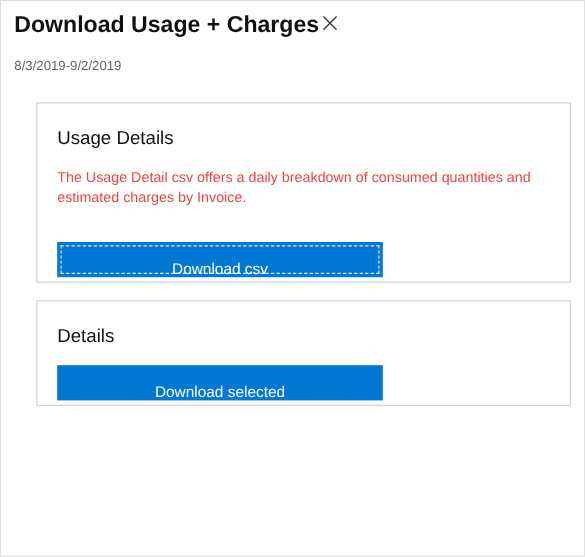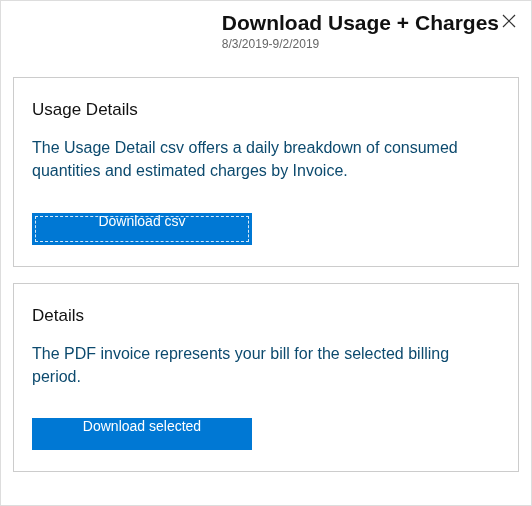--- a/index.html
+++ b/index.html
@@ -16,81 +16,82 @@
     }
     .panel {
       border: 1px solid #ddd;
       width: 100%;
       height: 100%;
       padding: 8px 12px;
       position: relative;
     }
     .header {
       display: flex;
-      justify-content: flex-end;
+      justify-content: flex-start;
       align-items: flex-start;
       padding: 0 0 10px 0;
     }
     .header-text {
       display: flex;
       flex-direction: column;
     }
     .title {
       font-size: 21px;
       font-weight: 600;
       color: #111;
       line-height: 1.3;
     }
     .date-range {
       font-size: 12px;
       color: #666;
-      margin-top: 1px;
+      margin-top: 17px;
     }
     .close-btn {
       background: none;
       border: none;
       cursor: pointer;
       padding: 2px;
       line-height: 1;
       color: #333;
       margin-top: 2px;
     }
     .close-btn svg {
       width: 16px;
       height: 16px;
       display: block;
     }
     .section {
       border: 1px solid #ccc;
       margin-top: 16px;
-      padding: 22px 18px 21px 18px;
+      padding: 22px 18px 4px 18px;
+      margin-left: 20px;
     }
     .section-title {
       font-size: 17px;
       font-weight: 400;
       color: #111;
       margin-bottom: 16px;
     }
     .section-desc {
-      font-size: 16px;
-      color: #0c4a6e;
+      font-size: 13px;
+      color: #ef4444;
       line-height: 1.45;
       margin-bottom: 30px;
     }
     .download-btn {
-      width: 220px;
+      width: 296px;
       height: 32px;
       background: #0078d4;
       color: #fff;
       border: none;
       font-size: 14px;
       font-family: inherit;
       cursor: pointer;
       display: flex;
-      align-items: flex-start;
+      align-items: flex-end;
       justify-content: center;
     }
     .download-btn.focused {
       position: relative;
     }
     .download-btn.focused::after {
       content: "";
       position: absolute;
       top: 3px;
       left: 3px;
@@ -121,19 +122,18 @@
   <div class="section">
     <div class="section-title">Usage Details</div>
     <div class="section-desc">The Usage Detail csv offers a daily breakdown of consumed quantities and estimated charges by Invoice.</div>
     <button class="download-btn focused">
       <span>Download csv</span>
     </button>
   </div>
 
   <div class="section">
     <div class="section-title">Details</div>
-    <div class="section-desc">The PDF invoice represents your bill for the selected billing period.</div>
     <button class="download-btn">
       <span>Download selected</span>
     </button>
   </div>
 
 </div>
 
 </body></html>

